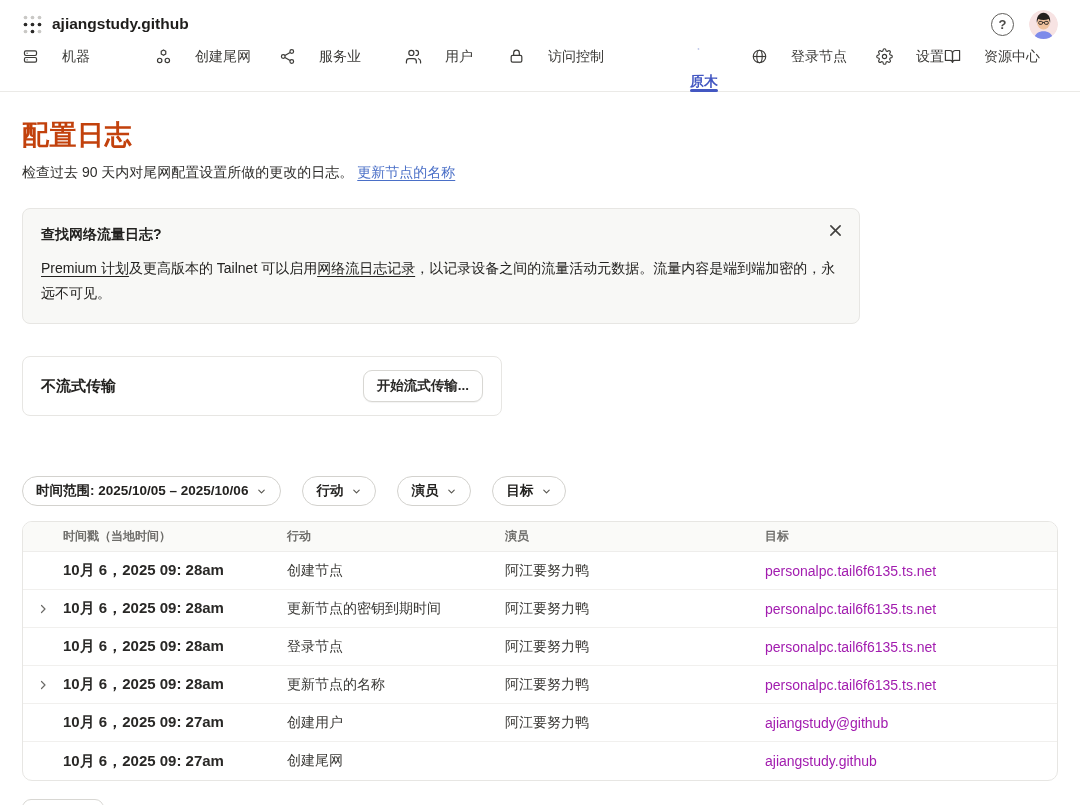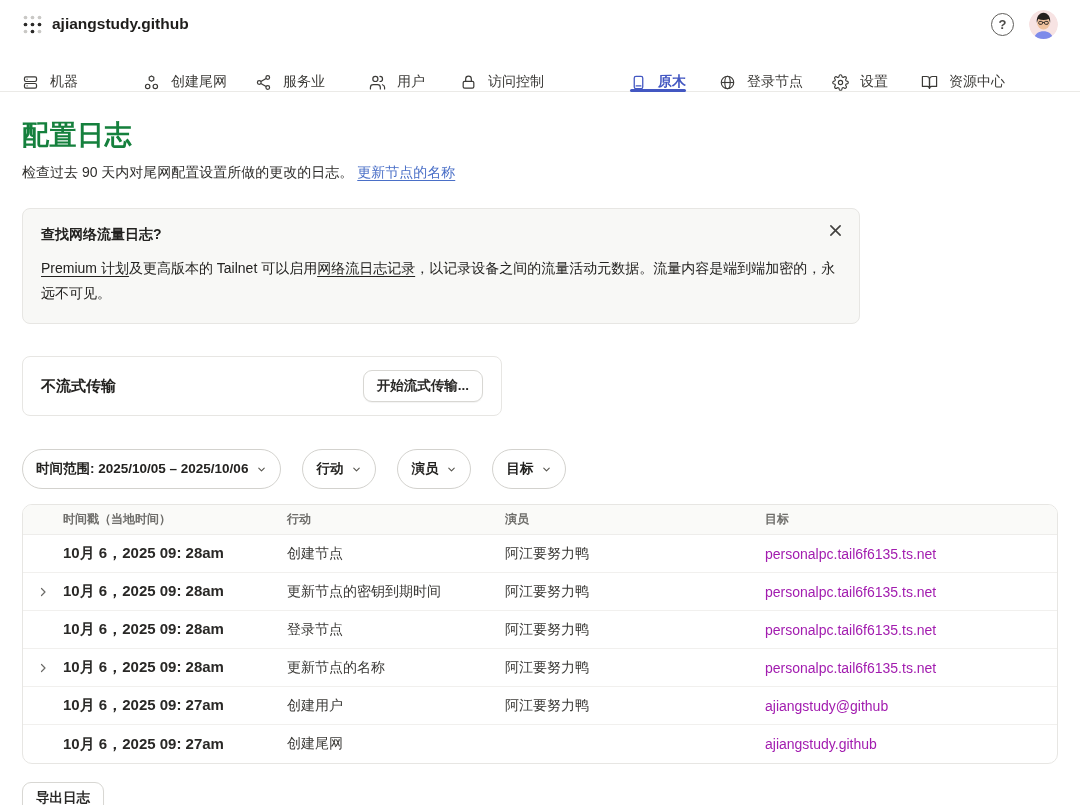--- a/index.html
+++ b/index.html
@@ -13,54 +13,54 @@
   .org-name { font-size:15.5px; font-weight:700; color:#1e1d1b; }
   .topbar-right { margin-left:auto; display:flex; align-items:center; gap:15px; }
   .help { width:23px; height:23px; border:1.7px solid #5f5e5b; border-radius:50%;
     display:flex; align-items:center; justify-content:center;
     font-size:13px; font-weight:700; color:#4a4946; cursor:pointer; }
   .avatar { width:29px; height:29px; border-radius:50%; overflow:hidden; cursor:pointer; }
 
   
   .nav { height:44px; padding:0 22px; display:flex; align-items:stretch;
     border-bottom:1px solid #ebeae7; }
-  .nav-item { position:relative; display:flex; align-items:flex-end; gap:11px;
+  .nav-item { position:relative; display:flex; align-items:flex-start; gap:23px;
     font-size:14px; font-weight:500; color:#3b3a37; cursor:pointer; white-space:nowrap; }
   .nav-item svg { width:17px; height:17px; }
-  .nav-item.active { color:var(--accent); font-weight:600; }
+  .nav-item.active { color:var(--accent); font-weight:600;flex-direction:column; }
   .nav-item.active::after { content:''; position:absolute; left:0; right:0; bottom:-1px;
     height:3px; background:var(--accent); border-radius:2px; }
   .n1{margin-right:65px}.n2{margin-right:28px}.n3{margin-right:44px}.n4{margin-right:35px}
   .n5{margin-right:86px}.n6{margin-right:33px}.n7{margin-right:29px}
   .n9{margin-left:auto; margin-right:53px}
 
   
   main { padding:0 22px; }
-  h1 { margin-top:25px; font-size:27px; font-weight:800; color:#15803d; letter-spacing:.5px; }
+  h1 { margin-top:25px; font-size:27px; font-weight:800; color:#c2410c; letter-spacing:.5px; }
   .subtitle { margin-top:11px; font-size:14px; color:#2e2d2b; }
   .learn-more { color:var(--link); text-decoration:underline; text-underline-offset:2.5px; cursor:pointer; }
 
   .banner { position:relative; margin-top:26px; width:838px; background:#f8f8f6;
     border:1px solid #e7e6e3; border-radius:8px; padding:17px 18px; }
   .banner-title { font-size:14px; font-weight:700; }
   .banner-body { margin-top:12px; font-size:14px; line-height:1.8; max-width:795px; }
   .inline-link { text-decoration:underline; text-underline-offset:3px; cursor:pointer; }
   .banner-close { position:absolute; top:15px; right:17px; cursor:pointer; line-height:0; }
 
   .stream-card { margin-top:32px; width:480px; border:1px solid #e7e6e3; border-radius:8px;
     padding:13px 18px; display:flex; align-items:center; justify-content:space-between; }
   .stream-label { font-size:15px; font-weight:700; }
   .btn { display:inline-block; border:1px solid #d8d7d3; background:#fff; border-radius:9px;
     padding:6px 13px; font-size:13.5px; font-weight:600; color:#2a2927;
     box-shadow:0 1px 1px rgba(0,0,0,.05); cursor:pointer; }
 
   .filters { margin-top:33px; display:flex; align-items:center; gap:21px; }
-  .pill { height:40px; display:inline-flex; align-items:center; gap:8px; padding:0 13px;
+  .pill { height:30px; display:inline-flex; align-items:center; gap:8px; padding:0 13px;
     border:1px solid #d3d2ce; border-radius:999px; background:#fff;
-    font-size:13.5px; font-weight:600; color:#232220; cursor:pointer; white-space:nowrap; }
+    font-size:13.5px; font-weight:600; color:#232220; cursor:pointer; white-space:nowrap;margin-top:27px; }
 
   .table { margin-top:15px; border:1px solid #e7e6e3; border-radius:10px; overflow:hidden; }
   .thead, .trow { display:grid; grid-template-columns:40px 224px 218px 260px 1fr; align-items:center; }
   .thead { height:30px; background:#fafaf8; border-bottom:1px solid #eeedeb;
     font-size:12px; font-weight:700; color:#6e6d6a; }
   .trow { height:38px; border-bottom:1px solid #f1f0ee; font-size:14px; color:#3a3936; }
   .trow:last-child { border-bottom:none; }
   .cell-chev { justify-self:center; line-height:0; cursor:pointer; }
   .cell-ts { font-size:15px; font-weight:600; color:#292826; }
   .cell-target { color:#a21caf; }

